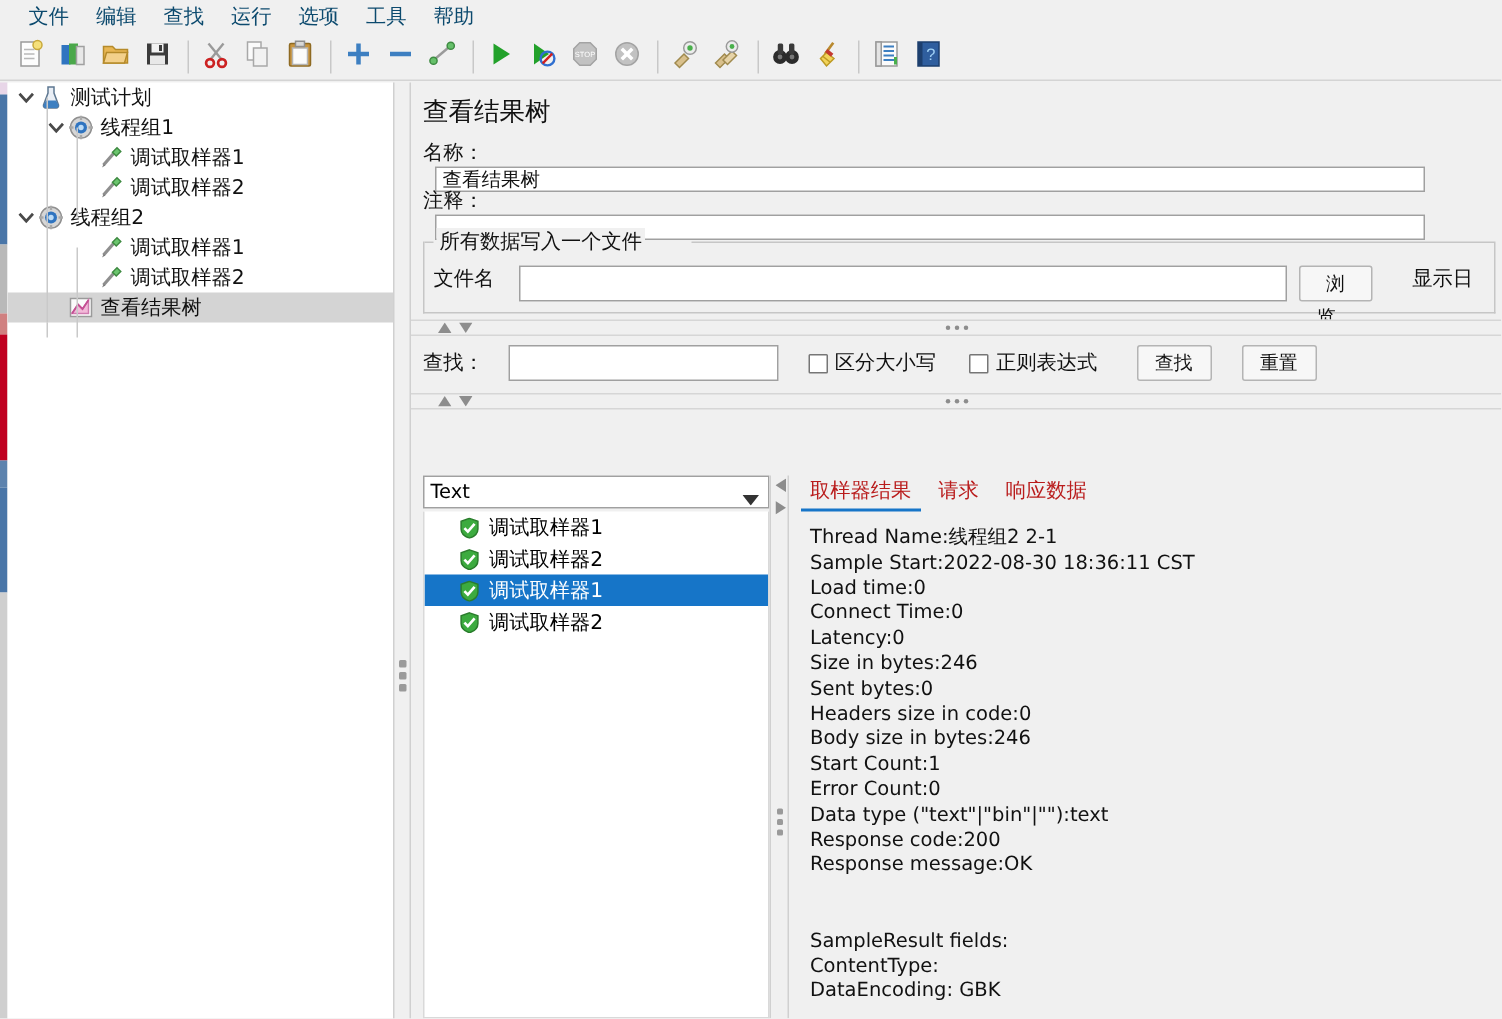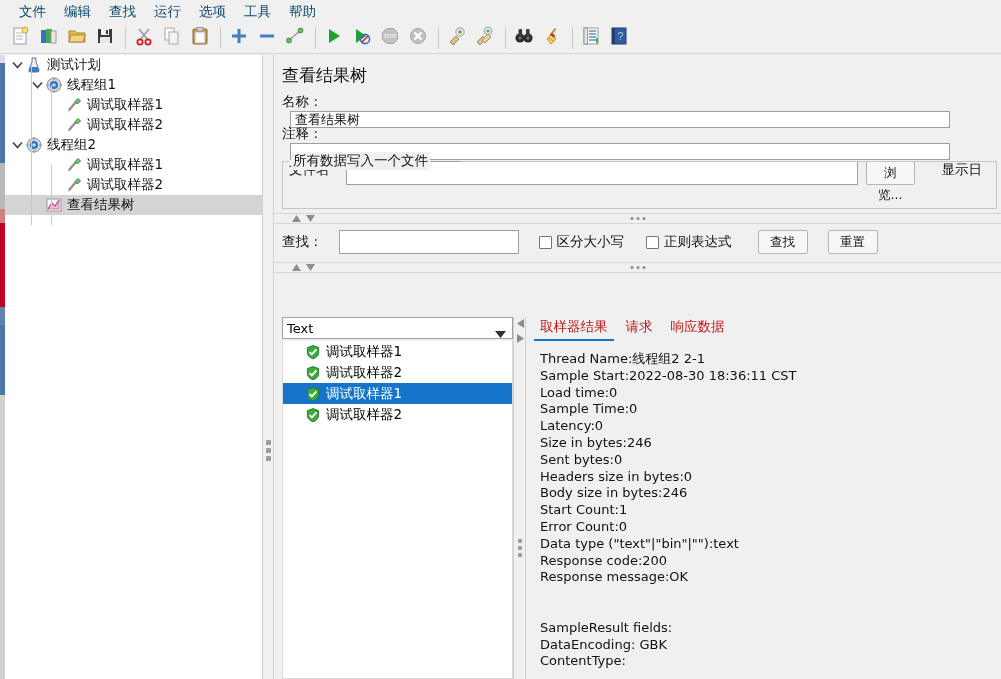--- a/index.html
+++ b/index.html
@@ -79,21 +79,21 @@
   .form-label { font-size: 13.5px; color: #111; margin-right: 8px; white-space: nowrap; }
   .txt-input {
     height: 22px; background: #fff; border: 1px solid #a0a0a0;
     font-family: "DejaVu Sans", "Liberation Sans", sans-serif; font-size: 13px;
     padding: 0 4px; color: #111; line-height: 20px; outline: none;
   }
 
   
   .group-box {
     margin: 6px 4px 0 8px; border: 1px solid #c6c6c6; border-top: none;
-    position: relative; padding: 0 6px 8px 6px; height: 48px;
+    position: relative; padding: 16px 6px 8px 6px; height: 48px;
   }
   .group-top {
     position: absolute; top: 0; left: 0; right: 0; height: 1px;
   }
   .group-top .l { position: absolute; left: 0; top: 0; width: 6px; height: 1px; background: #c6c6c6; }
   .group-top .r { position: absolute; right: 0; top: 0; left: 178px; height: 1px; background: #c6c6c6; }
   .group-legend {
     position: absolute; top: -9px; left: 8px; background: #f0f0f0;
     padding: 0 2px; font-size: 13.5px; color: #111; white-space: nowrap;
   }
@@ -623,34 +623,34 @@
       <div class="res-right">
         <div class="tabs" id="detailTabs">
             <div class="tab active">取样器结果</div>
             <div class="tab">请求</div>
             <div class="tab">响应数据</div>
           </div>
         <div class="tab-body" id="tabBody">
             <div class="line">Thread Name:线程组2 2-1</div>
             <div class="line">Sample Start:2022-08-30 18:36:11 CST</div>
             <div class="line">Load time:0</div>
-            <div class="line">Sample Time:0</div>
+            <div class="line">Connect Time:0</div>
             <div class="line">Latency:0</div>
             <div class="line">Size in bytes:246</div>
             <div class="line">Sent bytes:0</div>
-            <div class="line">Headers size in bytes:0</div>
+            <div class="line">Headers size in code:0</div>
             <div class="line">Body size in bytes:246</div>
             <div class="line">Start Count:1</div>
             <div class="line">Error Count:0</div>
             <div class="line">Data type ("text"|"bin"|""):text</div>
             <div class="line">Response code:200</div>
             <div class="line">Response message:OK</div>
             <div class="line blank">&nbsp;</div>
             <div class="line blank">&nbsp;</div>
             <div class="line">SampleResult fields:</div>
+            <div class="line">ContentType:</div>
             <div class="line">DataEncoding: GBK</div>
-            <div class="line">ContentType:</div>
           </div>
       </div>
     </div>
 
   </div>
 </div>
 
 </body></html>

